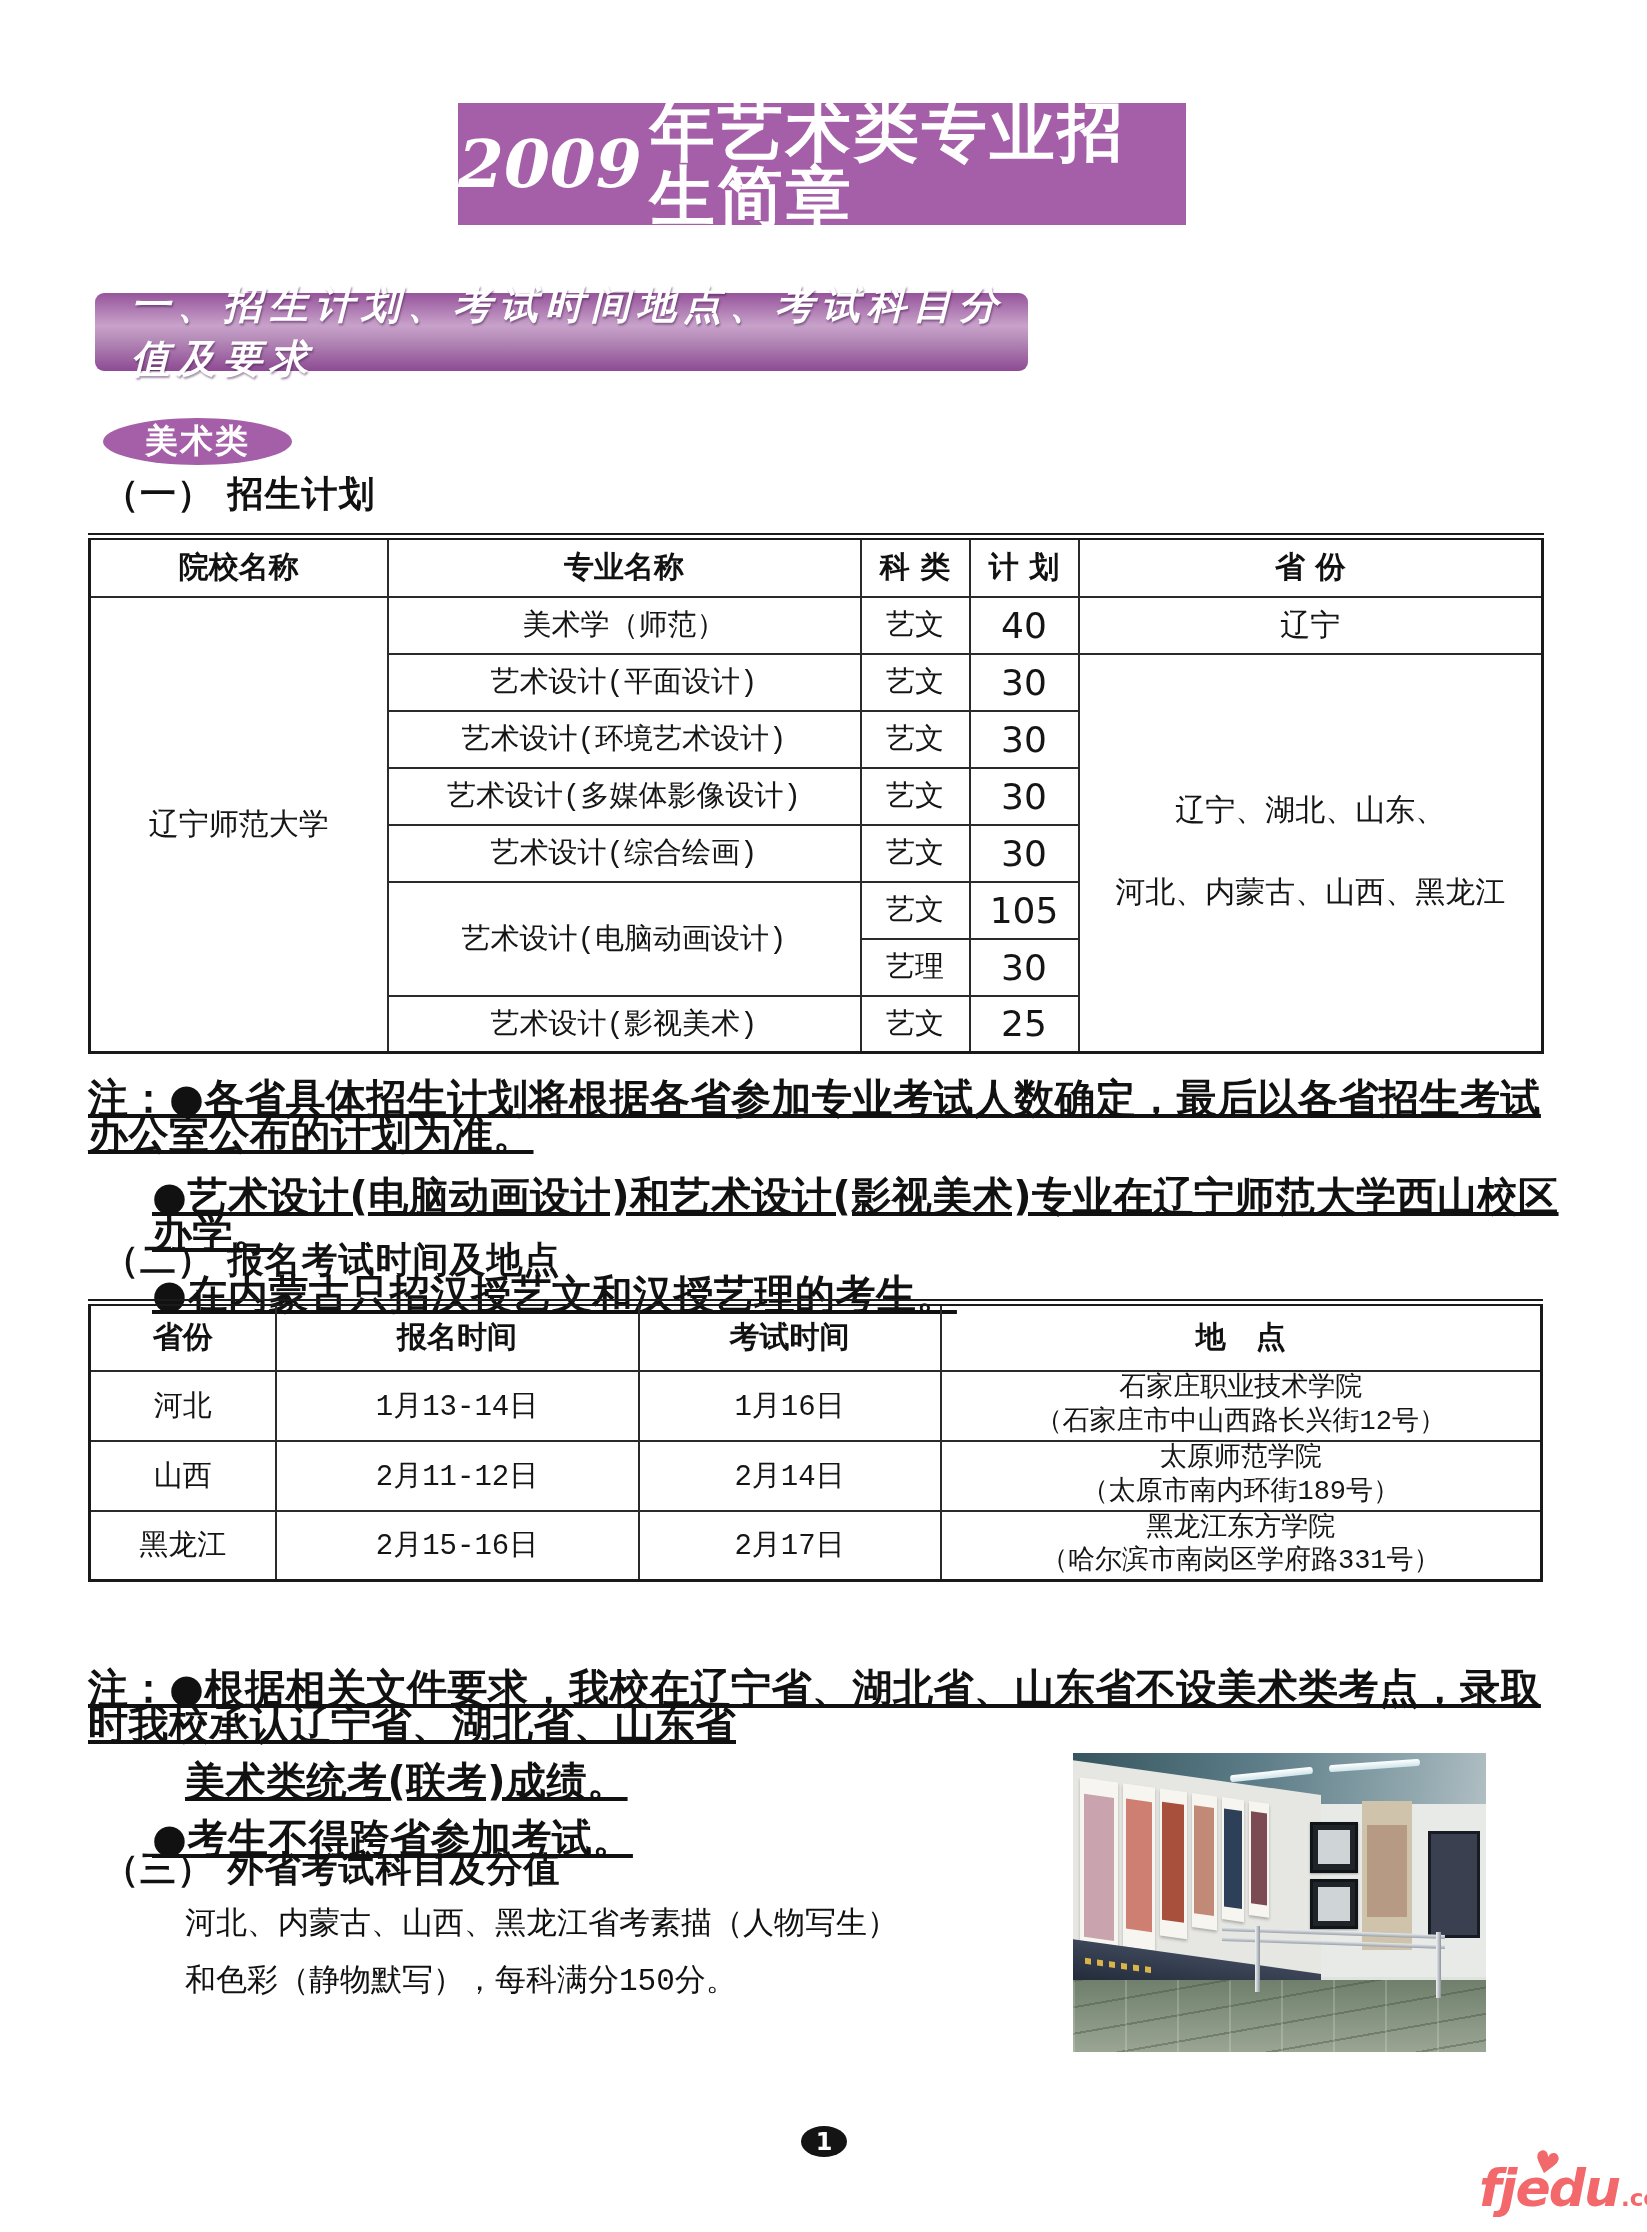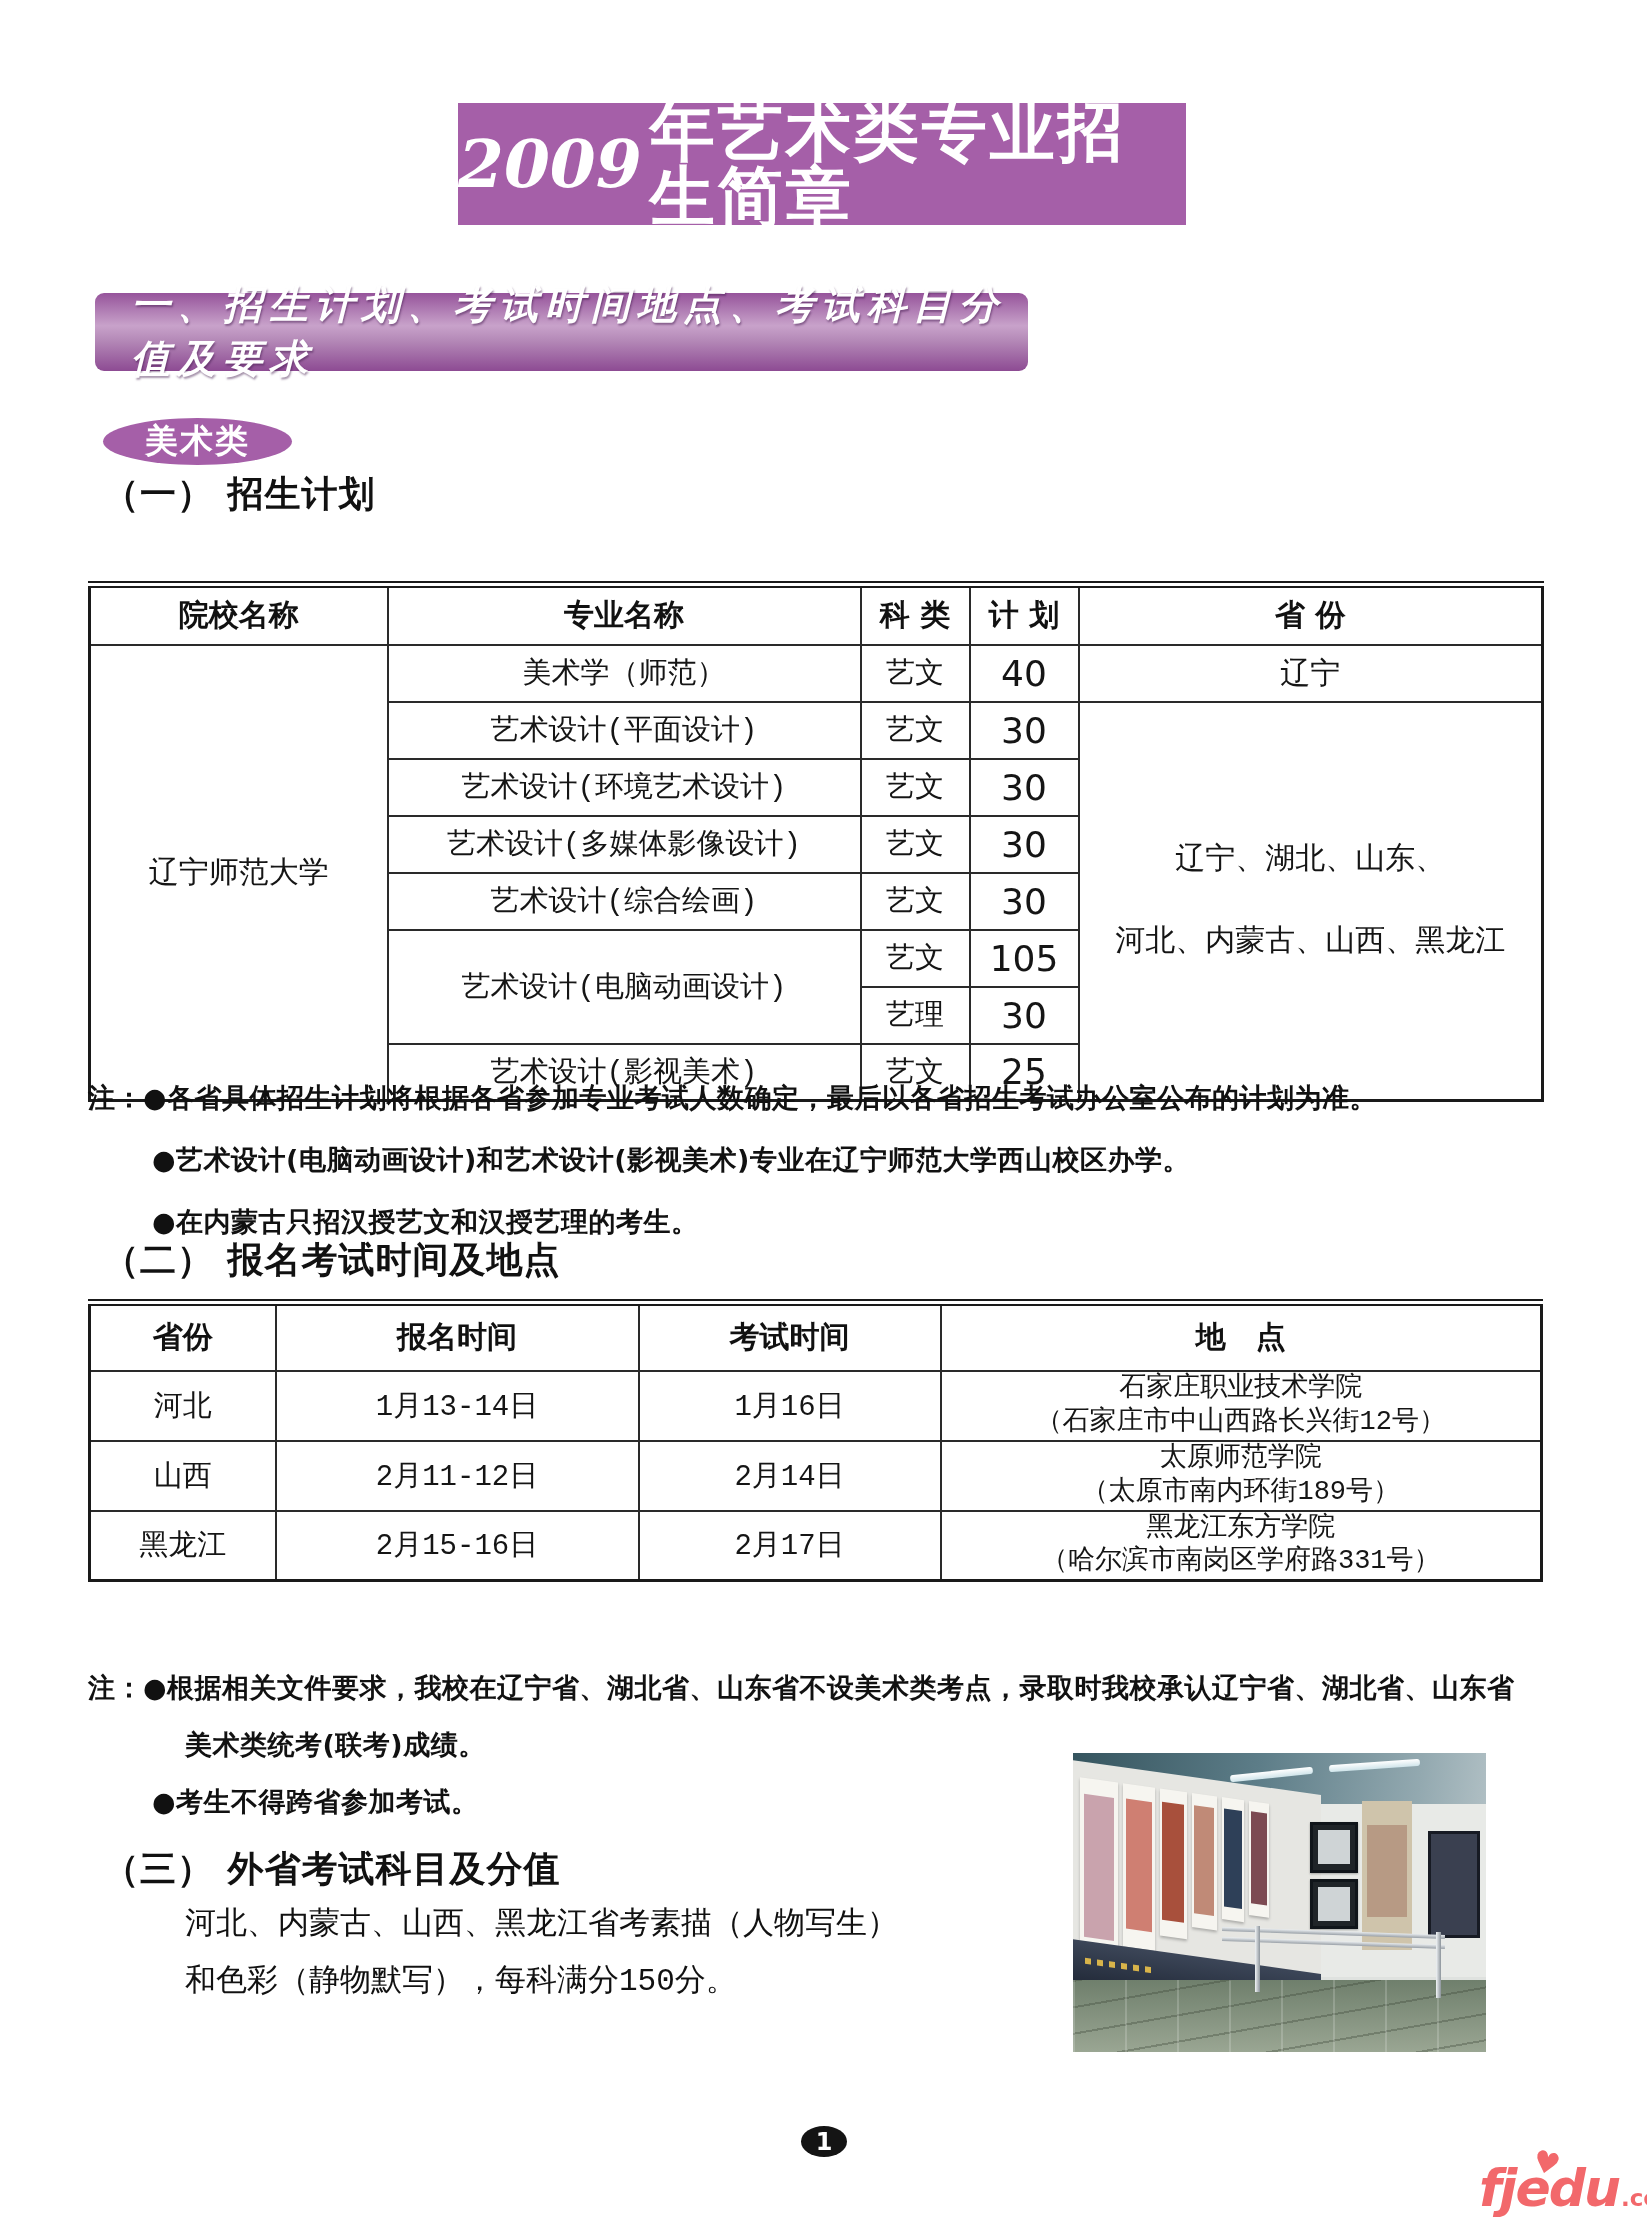--- a/index.html
+++ b/index.html
@@ -34,40 +34,40 @@
   .h1-plan{left:103px;top:470px;}
   .h1-exam{left:103px;top:1236px;}
   .h1-subj{left:103px;top:1845px;}
   
   table.doc{
     position:absolute;left:88px;width:1453px;border-collapse:collapse;table-layout:fixed;
     border:3px solid #1a1a1a;border-top:7px double #1a1a1a;
   }
   table.doc th,table.doc td{border:2px solid #2a2a2a;text-align:center;vertical-align:middle;padding:0 6px;}
   table.doc th{font-size:30px;font-weight:bold;color:#111;}
-  table.plan{top:533px;margin-top:48px;}
+  table.plan{top:533px;}
   table.plan thead tr{height:60px;}
   table.plan tbody tr{height:57px;}
   table.exam{top:1299px;}
   table.exam thead tr{height:68px;}
   table.exam tbody tr{height:70px;}
   .serif{font-family:Liberation Mono, monospace;}
   td.school{font-size:30px;}
   td.major{font-size:29px;}
   td.cat{font-size:29px;}
   td.num{font-size:36px;font-family:"DejaVu Sans","Liberation Sans",sans-serif;}
   td.prov{font-size:30px;}
   td.prov-merged div{line-height:1.2;}
   td.prov-merged .pl2{margin-top:46px;}
   td.p2{font-size:29px;}
   td.venue .v1{font-size:27px;line-height:1.25;}
   td.venue .v2{font-size:27px;line-height:1.25;}
   
   .notes{position:absolute;left:88px;width:1473px;font-weight:bold;color:#111;}
-  .notes .nline{font-size:27px;line-height:36px;margin-bottom:26px;letter-spacing:0.5px;}
+  .notes .nline{font-size:40px;line-height:36px;margin-bottom:26px;letter-spacing:0.5px;text-decoration:underline;}
   .notes1{top:1080px;}
   .notes2{top:1670px;}
   .notes2 .nline{margin-bottom:21px;}
   .ind64{margin-left:64px;}
   .ind97{margin-left:97px;}
   
   .subj-body{position:absolute;left:185px;top:1896px;font-size:31px;line-height:57px;color:#111;}
   
   .photo{position:absolute;left:1073px;top:1753px;width:413px;height:299px;overflow:hidden;background:#dfe2df;}
   .ph{position:absolute;}

